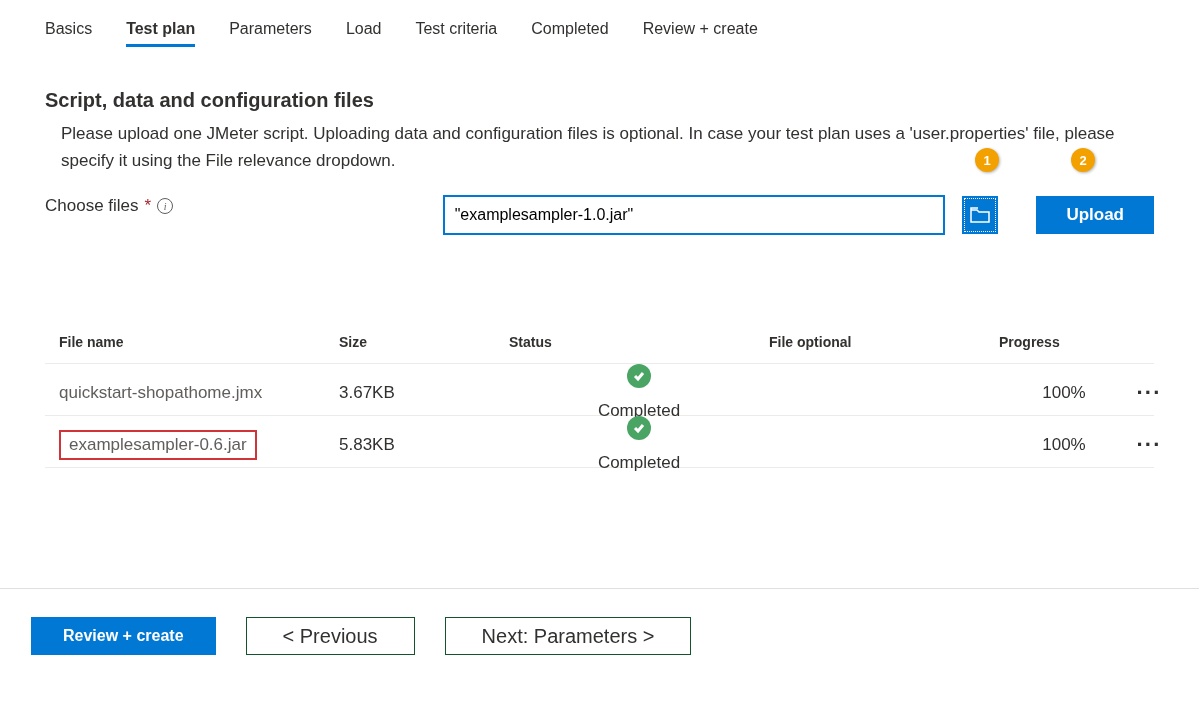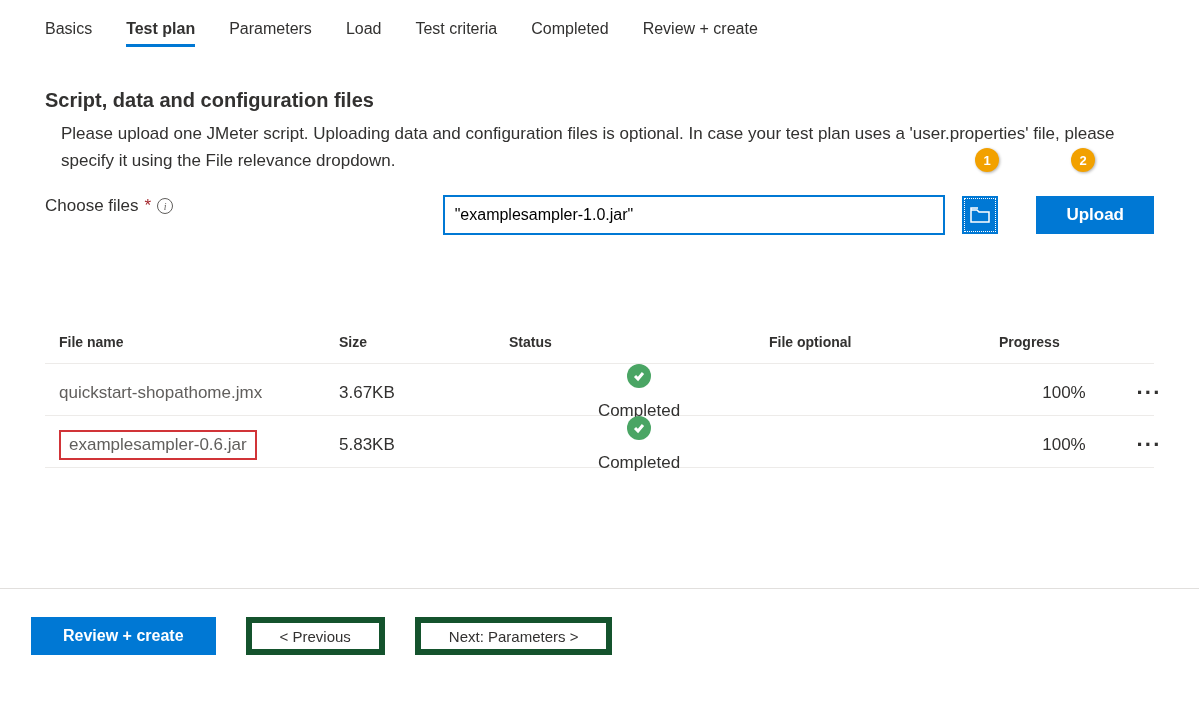--- a/index.html
+++ b/index.html
@@ -175,24 +175,24 @@
     border: none;
     height: 38px;
     padding: 0 32px;
     font-size: 16px;
     font-weight: 600;
     cursor: pointer;
   }
   .btn-secondary {
     background: #fff;
     color: #323130;
-    border: 6px solid #14532d;
-    height: 38px;
-    padding: 0 28px;
-    font-size: 15px;
+    border: 1px solid #14532d;
+    height: 38px;
+    padding: 0 36px;
+    font-size: 20px;
     cursor: pointer;
   }
 </style>
 </head>
 <body>
 
 <div class="container">
 
   <div class="tabs">
     <div class="tab">Basics</div>

